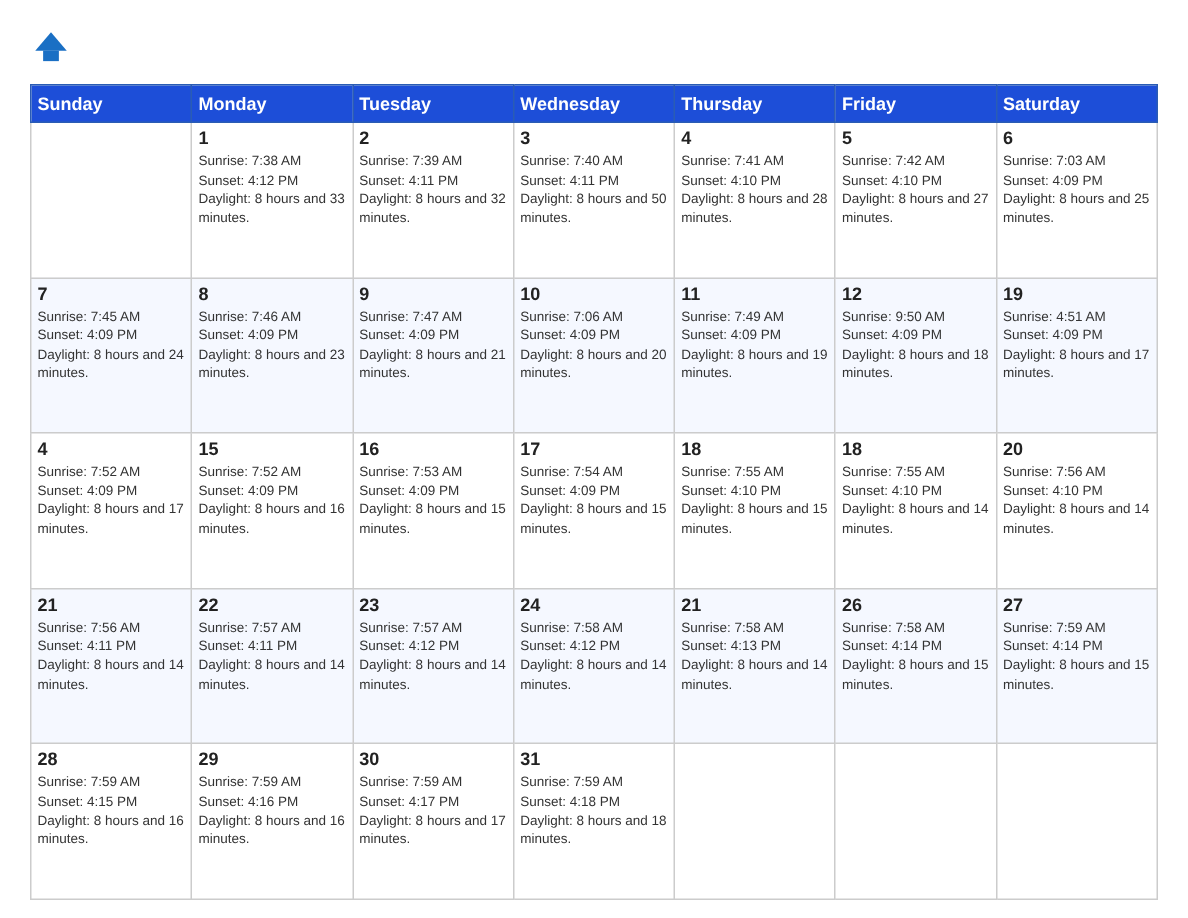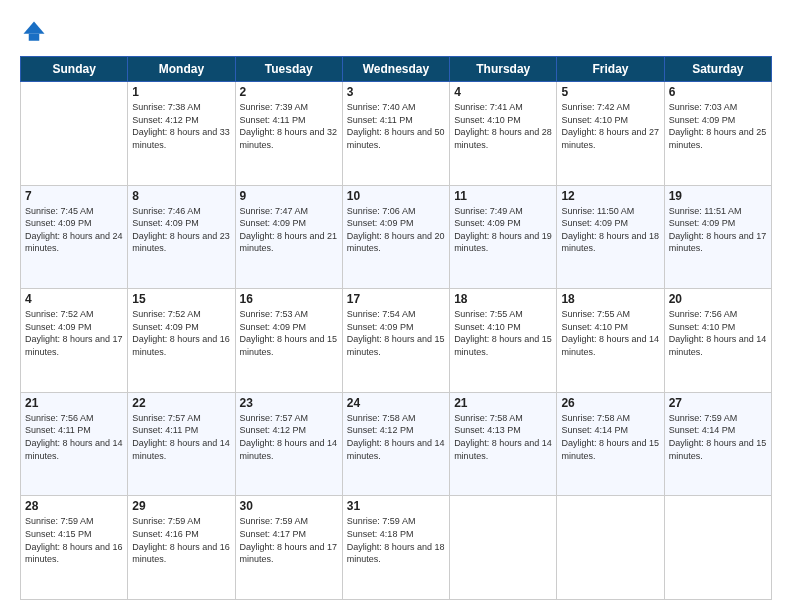--- a/index.html
+++ b/index.html
@@ -92,22 +92,21 @@
     .empty-cell {
       background: #f9f9f9;
     }
     tr:nth-child(even) td {
       background: #f5f8ff;
     }
     tr:nth-child(odd) td {
       background: #fff;
     }
     .calendar thead tr th {
-      background: #0c4a6e;
-      text-align: center;
+      background: #1d4ed8;
     }
   </style>
 </head>
 <body>
 
 <div class="page">
   <div class="header">
     <div class="logo">
       <svg class="logo-icon" viewBox="0 0 32 32">
         <polygon points="16,4 28,18 4,18" fill="#1a6fc4"></polygon>
@@ -225,29 +224,29 @@
           <span class="day-number">11</span>
           <div class="day-info">
             <span>Sunrise: 7:49 AM</span><br>
             <span>Sunset: 4:09 PM</span><br>
             <span>Daylight: 8 hours and 19 minutes.</span>
           </div>
         </td>
           <td>
           <span class="day-number">12</span>
           <div class="day-info">
-            <span>Sunrise: 11:50 AM</span><br>
+            <span>Sunrise: 9:50 AM</span><br>
             <span>Sunset: 4:09 PM</span><br>
             <span>Daylight: 8 hours and 18 minutes.</span>
           </div>
         </td>
           <td>
           <span class="day-number">19</span>
           <div class="day-info">
-            <span>Sunrise: 11:51 AM</span><br>
+            <span>Sunrise: 4:51 AM</span><br>
             <span>Sunset: 4:09 PM</span><br>
             <span>Daylight: 8 hours and 17 minutes.</span>
           </div>
         </td>
         </tr>
         <tr>
           <td>
           <span class="day-number">4</span>
           <div class="day-info">
             <span>Sunrise: 7:52 AM</span><br>

